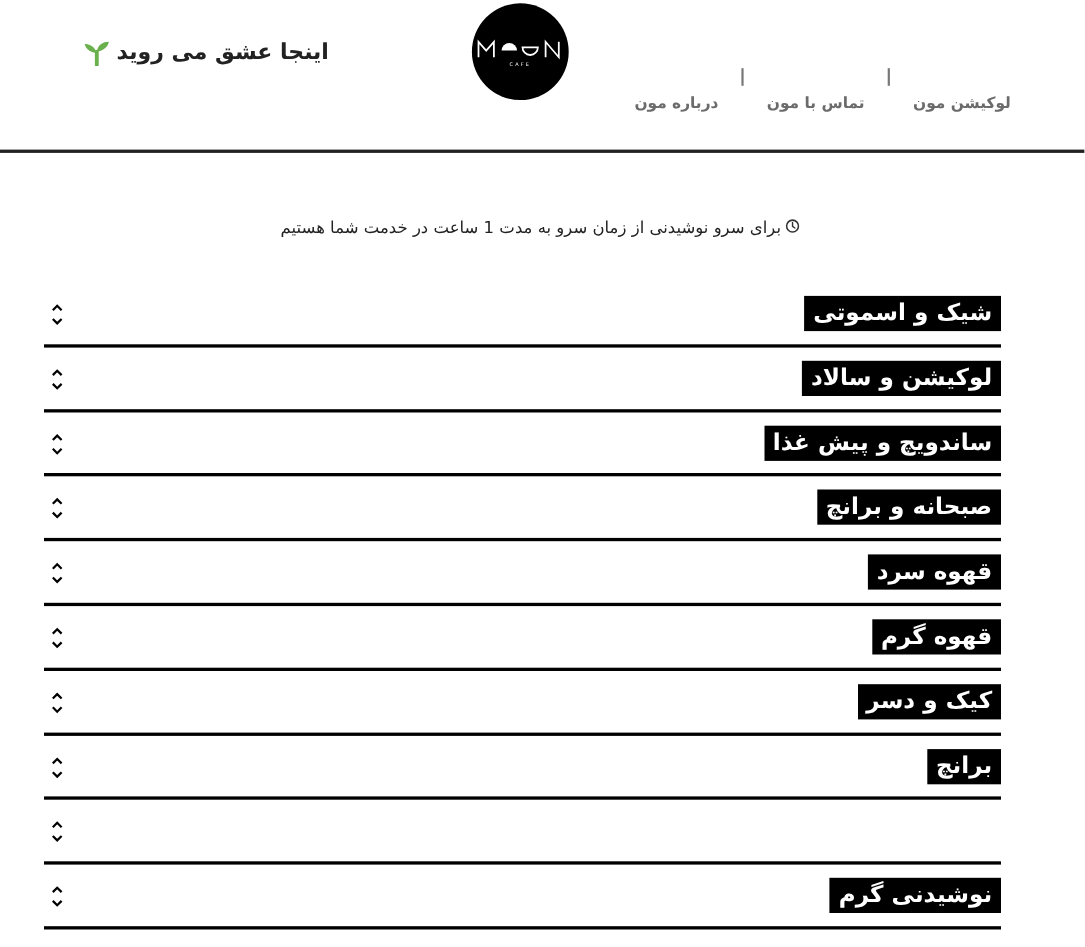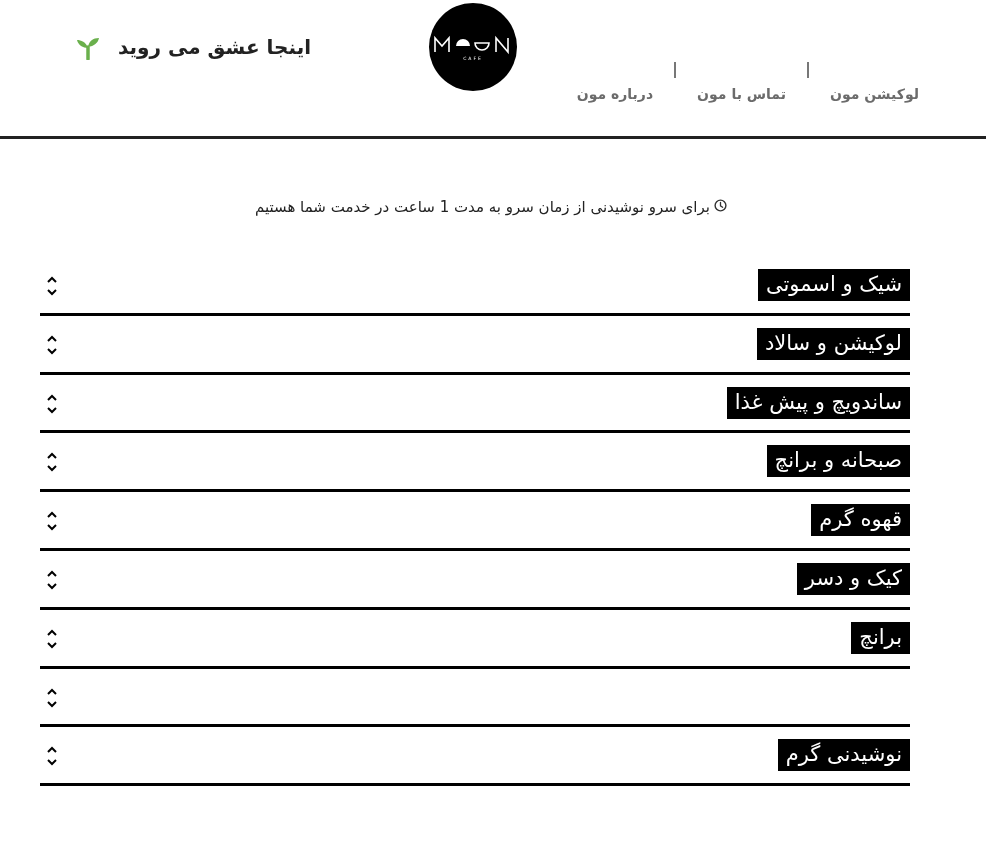--- a/index.html
+++ b/index.html
@@ -16,21 +16,21 @@
       width: 986px;
       height: 139px;
       border-bottom: 3px solid #222;
     }
     .slogan {
       position: absolute;
       left: 76px;
       top: 34px;
       display: flex;
       align-items: center;
-      gap: 18px;
+      gap: 6px;
       direction: ltr;
     }
     .slogan-text {
       font-size: 20px;
       font-weight: bold;
       color: #222;
       direction: rtl;
       white-space: nowrap;
     }
     .sprout-icon { width: 24px; height: 26px; display: inline-block; }
@@ -110,21 +110,21 @@
       border-bottom: 3px solid #000;
       cursor: pointer;
     }
     .cat-title {
       position: absolute;
       right: 0;
       top: 12px;
       background: #000;
       color: #fff;
       font-size: 21px;
-      font-weight: normal;
+      font-weight: bold;
       padding: 1px 8px 3px 8px;
       direction: rtl;
       white-space: nowrap;
       line-height: 28px;
     }
     .toggle-icon {
       position: absolute;
       left: 6px;
       top: 18px;
       width: 12px;
@@ -212,20 +212,29 @@
   <div class="cat">
     <span class="cat-title">صبحانه و برانچ</span>
     <span class="toggle-icon">
       <svg width="12" height="22" viewBox="0 0 12 22">
           <path d="M2 7 L6 3 L10 7" stroke="#000" stroke-width="2" fill="none"></path>
           <path d="M2 15 L6 19 L10 15" stroke="#000" stroke-width="2" fill="none"></path>
         </svg>
     </span>
   </div>
   <div class="cat">
+    <span class="cat-title">قهوه سرد</span>
+    <span class="toggle-icon">
+      <svg width="12" height="22" viewBox="0 0 12 22">
+          <path d="M2 7 L6 3 L10 7" stroke="#000" stroke-width="2" fill="none"></path>
+          <path d="M2 15 L6 19 L10 15" stroke="#000" stroke-width="2" fill="none"></path>
+        </svg>
+    </span>
+  </div>
+  <div class="cat">
     <span class="cat-title">قهوه گرم</span>
     <span class="toggle-icon">
       <svg width="12" height="22" viewBox="0 0 12 22">
           <path d="M2 7 L6 3 L10 7" stroke="#000" stroke-width="2" fill="none"></path>
           <path d="M2 15 L6 19 L10 15" stroke="#000" stroke-width="2" fill="none"></path>
         </svg>
     </span>
   </div>
   <div class="cat">
     <span class="cat-title">کیک و دسر</span>

